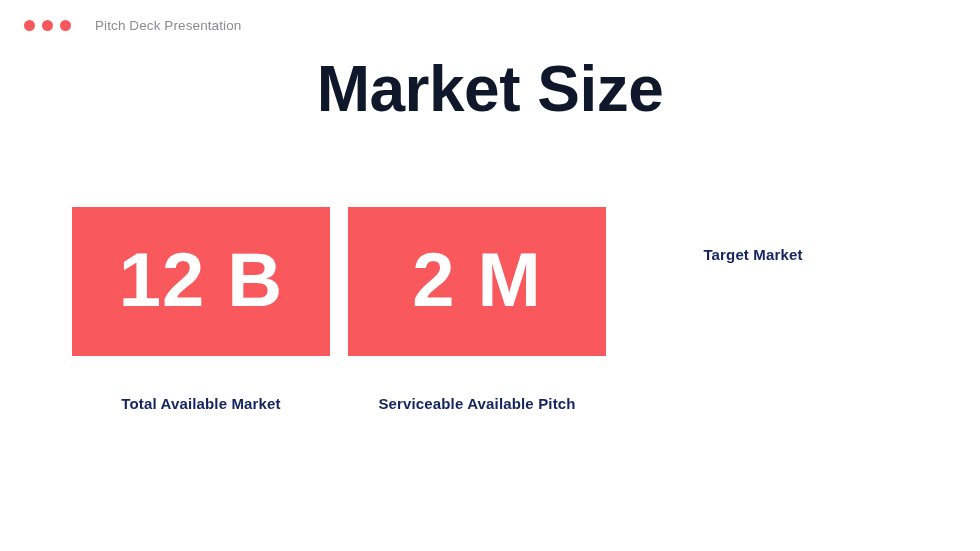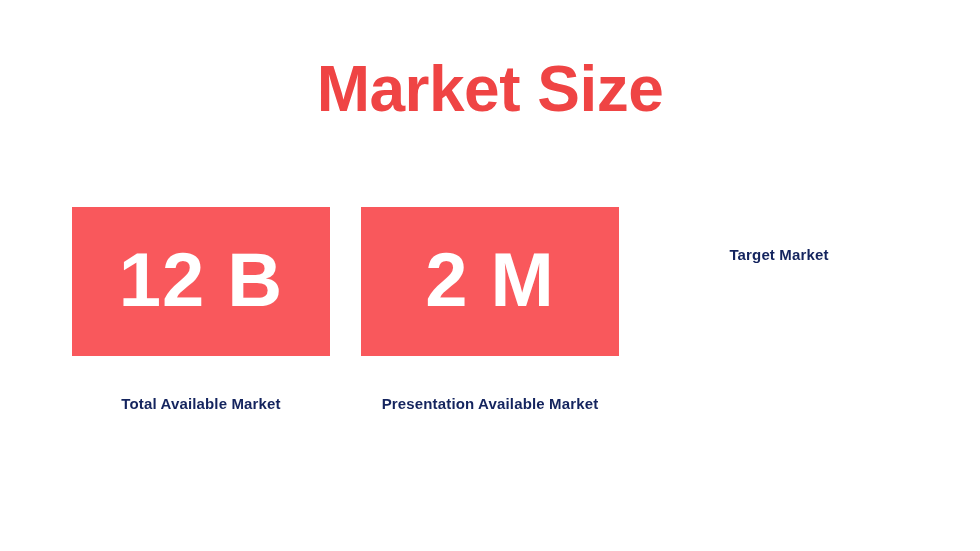--- a/index.html
+++ b/index.html
@@ -60,33 +60,33 @@
 
   
   .main-title {
     position: absolute;
     left: 0;
     top: 53px;
     width: 100%;
     text-align: center;
     font-size: 64px;
     font-weight: 700;
-    color: #ef4444;
+    color: #0f172a;
     letter-spacing: -0.5px;
     line-height: 1.15;
   }
 
   
   .stats-row {
     position: absolute;
     left: 72px;
     top: 207px;
     width: 868px;
     display: flex;
-    gap: 31px;
+    gap: 18px;
   }
 
   .stat-block {
     width: 258px;
     display: flex;
     flex-direction: column;
     align-items: center;
   }
 
   .stat-card {
@@ -116,37 +116,45 @@
     letter-spacing: 0.15px;
     white-space: nowrap;
     text-align: center;
   }
 </style>
 </head>
 <body>
 
 <div class="slide">
 
+  <div class="slide-header">
+    <div class="dots">
+      <span class="dot"></span>
+      <span class="dot"></span>
+      <span class="dot"></span>
+    </div>
+    <span class="header-title">Pitch Deck Presentation</span>
+  </div>
 
   <h1 class="main-title">Market Size</h1>
 
   <div class="stats-row">
 
     <div class="stat-block">
       <div class="stat-card">
         <span class="stat-value">12 B</span>
       </div>
       <div class="stat-label">Total Available Market</div>
     </div>
 
     <div class="stat-block">
       <div class="stat-card">
         <span class="stat-value">2 M</span>
       </div>
-      <div class="stat-label">Presentation Available Market</div>
+      <div class="stat-label">Serviceable Available Pitch</div>
     </div>
 
     <div class="stat-block">
       <div class="stat-label">Target Market</div>
     </div>
 
   </div>
 
 </div>
 

